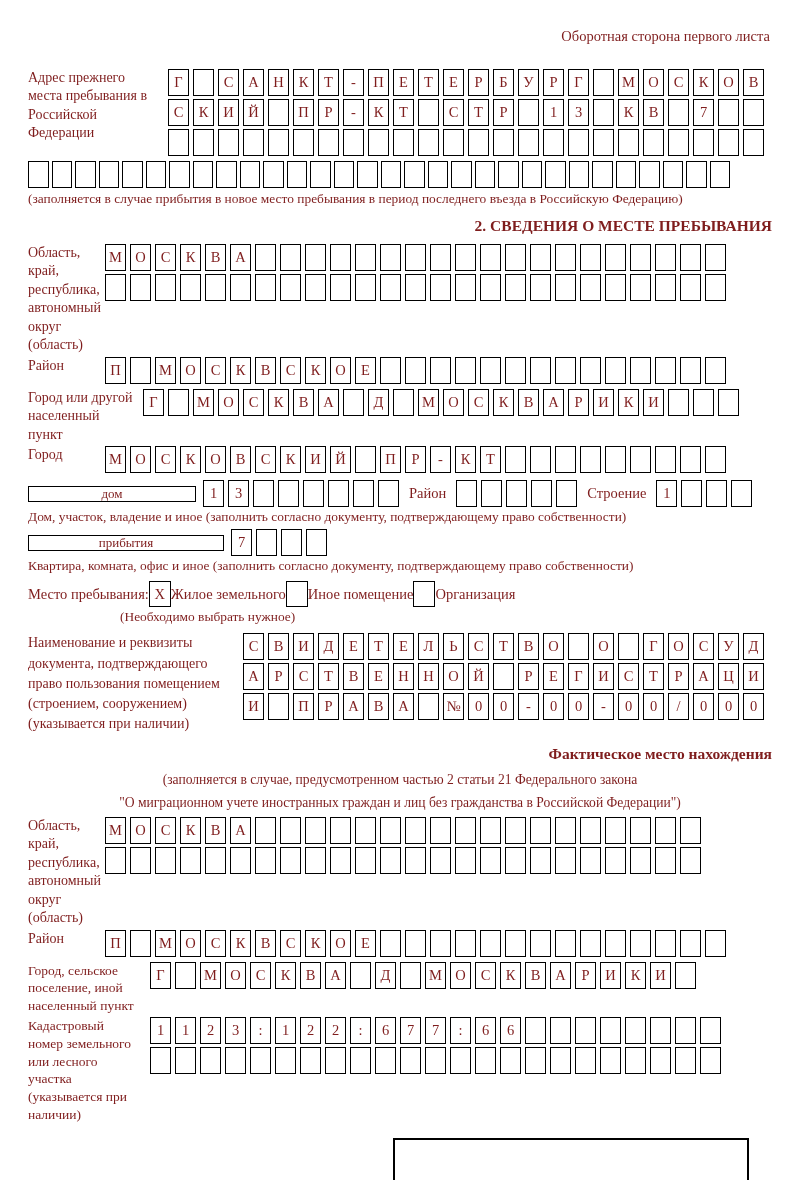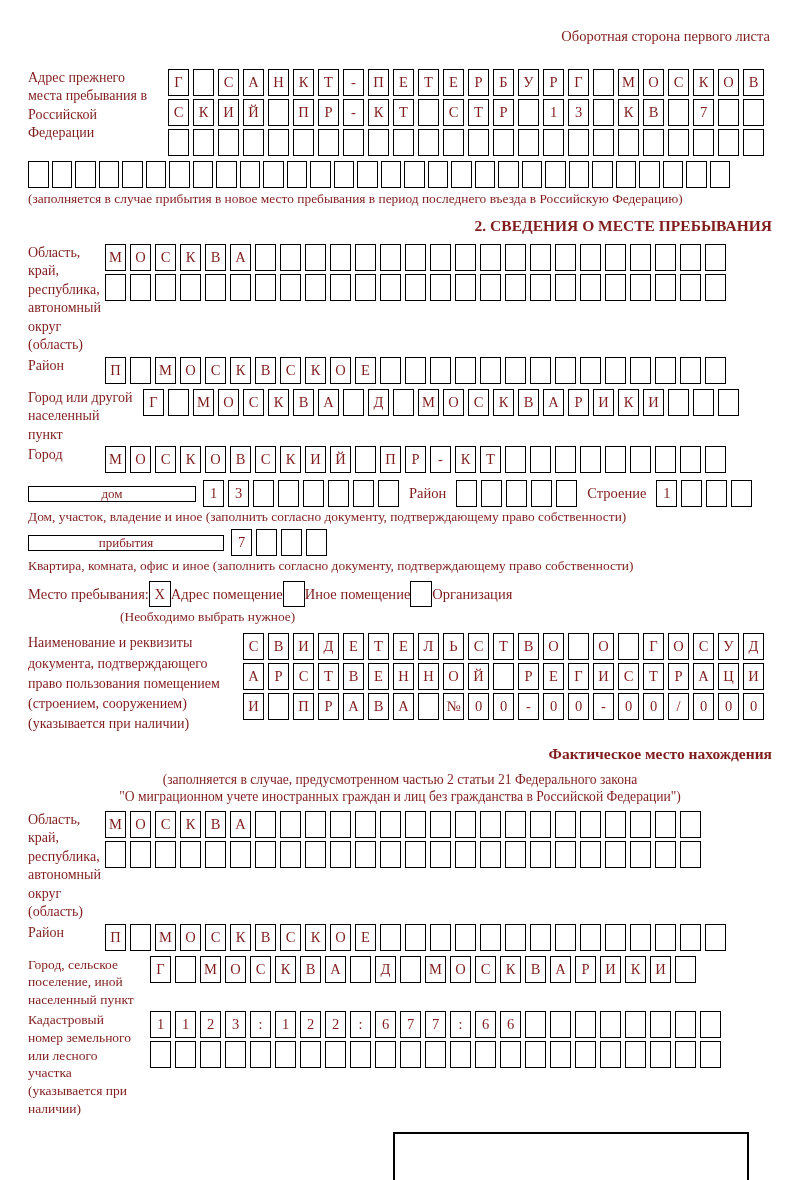--- a/index.html
+++ b/index.html
@@ -48,21 +48,21 @@
   .stayrow { display:flex; align-items:center; font-size:14.5px; margin:7px 0 2px 0; }
   .cb {
     width:22px; height:26px; box-sizing:border-box; border:1.7px solid #000; flex:none;
     display:flex; align-items:center; justify-content:center; font-size:14.5px; background:#fff;
   }
   .stay-note { margin:1px 0 8px 92px; }
 
   .docfield { margin-top:4px; }
   .docfield .flabel { line-height:1.45; }
 
-  .fact-note { text-align:center; font-size:13.6px; margin:1px 0; }
+  .fact-note { text-align:center; font-size:13.6px; margin:7px 0; }
   .bigbox {
     width:356px; height:176px; box-sizing:border-box; border:2px solid #000;
     margin:14px 0 6px 365px; background:#fff;
   }
 </style>
 </head>
 <body>
 
 <div class="page">
 
@@ -382,21 +382,21 @@
         <span class="cell"></span>
         <span class="cell"></span>
         <span class="cell"></span>
       </span>
   </div>
   <div class="footnote note-left">Квартира, комната, офис и иное (заполнить согласно документу, подтверждающему право собственности)</div>
 
   <div class="stayrow">
     <span>Место пребывания:</span>
     <span class="cb">X</span>
-    <span>Адрес помещение</span>
+    <span>Жилое земельного</span>
     <span class="cb"></span>
     <span>Иное помещение</span>
     <span class="cb"></span>
     <span>Организация</span>
   </div>
   <div class="footnote stay-note">(Необходимо выбрать нужное)</div>
 
   <div class="field docfield">
     <div class="flabel w215">Наименование и реквизиты документа, подтверждающего право пользования помещением (строением, сооружением) (указывается при наличии)</div>
     <div class="rows">

